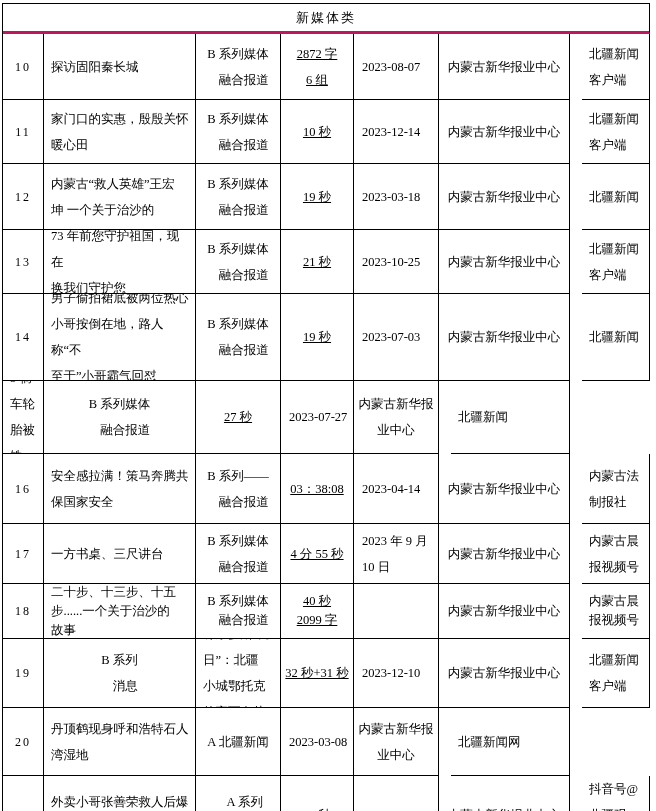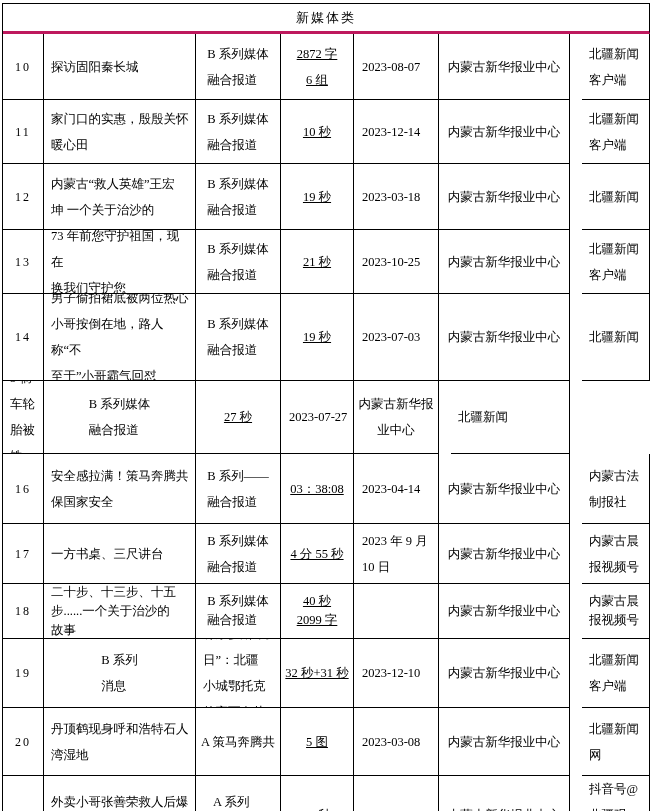--- a/index.html
+++ b/index.html
@@ -24,21 +24,21 @@
   }
   .cell{
     border-right:1px solid #000;border-bottom:1px solid #000;
     display:flex;align-items:center;
     font-size:12.5px;line-height:26px;
     overflow:hidden;box-sizing:border-box;
   }
   .tight .cell{line-height:19px;}
   .c0{justify-content:center;font-size:12px;letter-spacing:2px;}
   .c1{padding:0 4px 0 7px;white-space:pre-line;}
-  .c2{justify-content:center;text-align:left;white-space:pre-line;padding:0 2px;}
+  .c2{justify-content:center;text-align:right;white-space:pre-line;padding:0 2px;}
   .c3{justify-content:center;text-align:center;white-space:pre-line;padding:0 1px;text-decoration:underline;}
   .c4{padding:0 2px 0 8px;white-space:pre-line;}
   .c5{justify-content:center;text-align:center;padding:0 2px;}
   .c6{padding:0 3px 0 7px;margin-left:12px;}
   .h66{height:66px;}.h64{height:64px;}.h87{height:87px;}.h73{height:73px;}
   .h70{height:70px;}.h60{height:60px;}.h55{height:55px;}.h69{height:69px;}
   .h68{height:68px;}.h78{height:78px;}
 </style>
 </head>
 <body>
@@ -166,22 +166,21 @@
     <div class="cell c3">32 秒+31 秒</div>
     <div class="cell c4">2023-12-10</div>
     <div class="cell c5">内蒙古新华报业中心</div>
     <div class="cell c6">北疆新闻客户端</div>
   </div>
 
   <div class="row h68">
     <div class="cell c0">20</div>
     <div class="cell c1">丹顶鹤现身呼和浩特石人
 湾湿地</div>
-    <div class="cell c2">A 策马奔腾共</div>
-    <div class="cell c3">5 图</div>
+    <div class="cell c2">A 北疆新闻</div>
     <div class="cell c4">2023-03-08</div>
     <div class="cell c5">内蒙古新华报业中心</div>
     <div class="cell c6">北疆新闻网</div>
   </div>
 
   <div class="row h78">
     <div class="cell c0">21</div>
     <div class="cell c1">外卖小哥张善荣救人后爆
 火，奔赴部队完成参军梦</div>
     <div class="cell c2">A 系列

